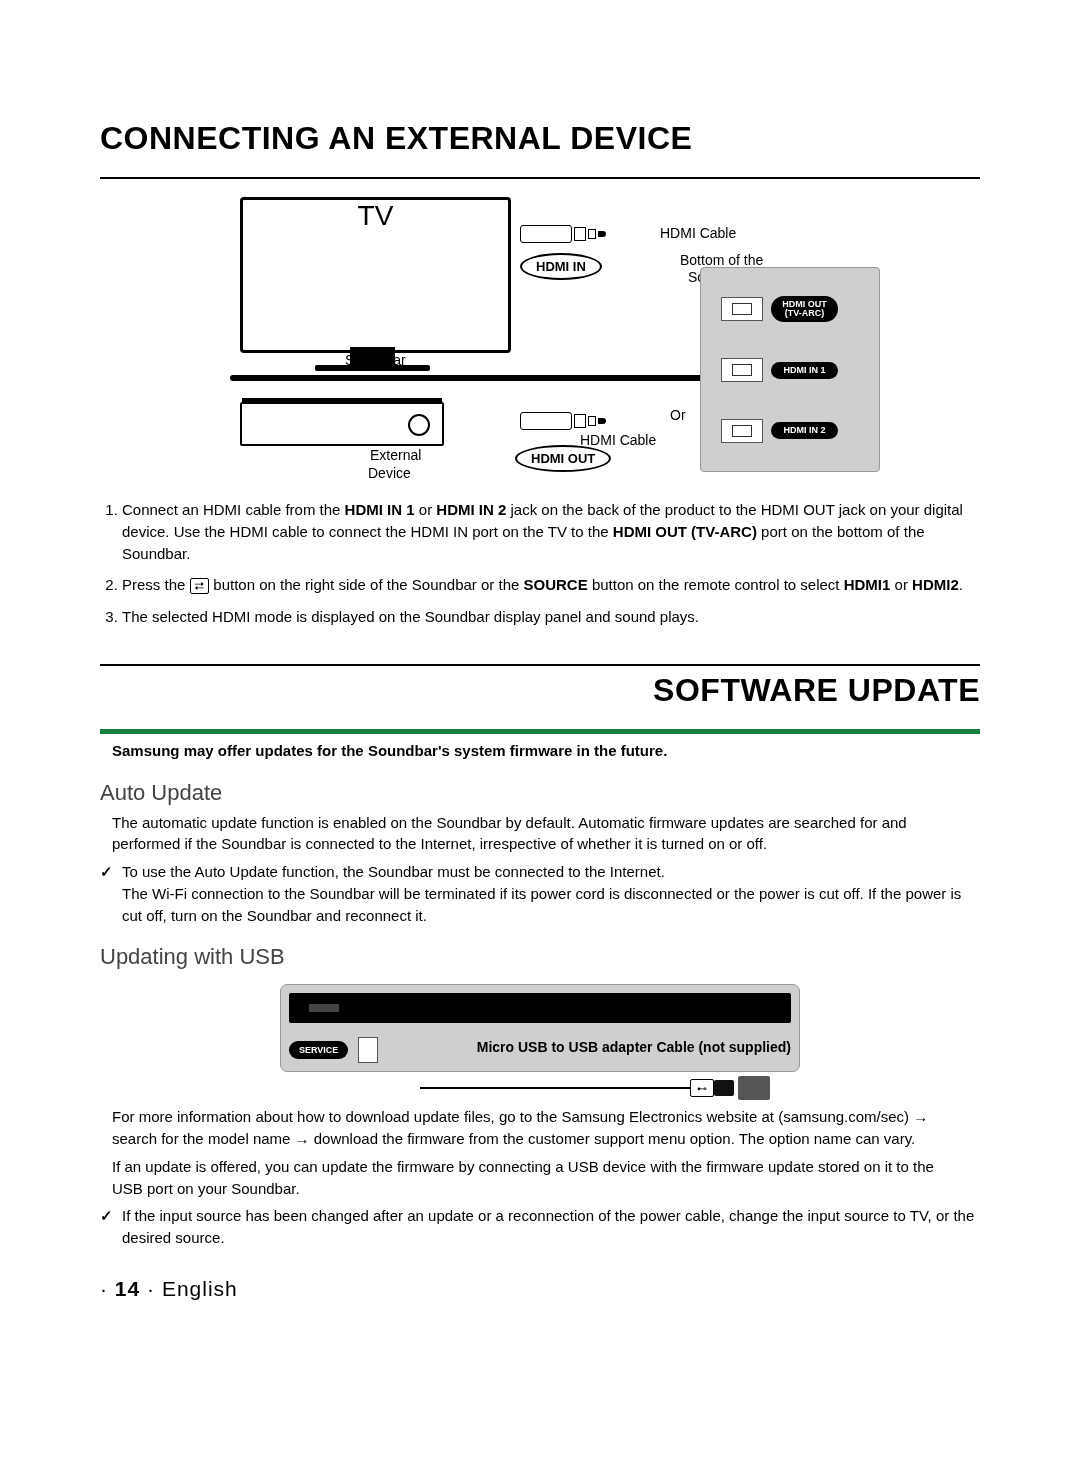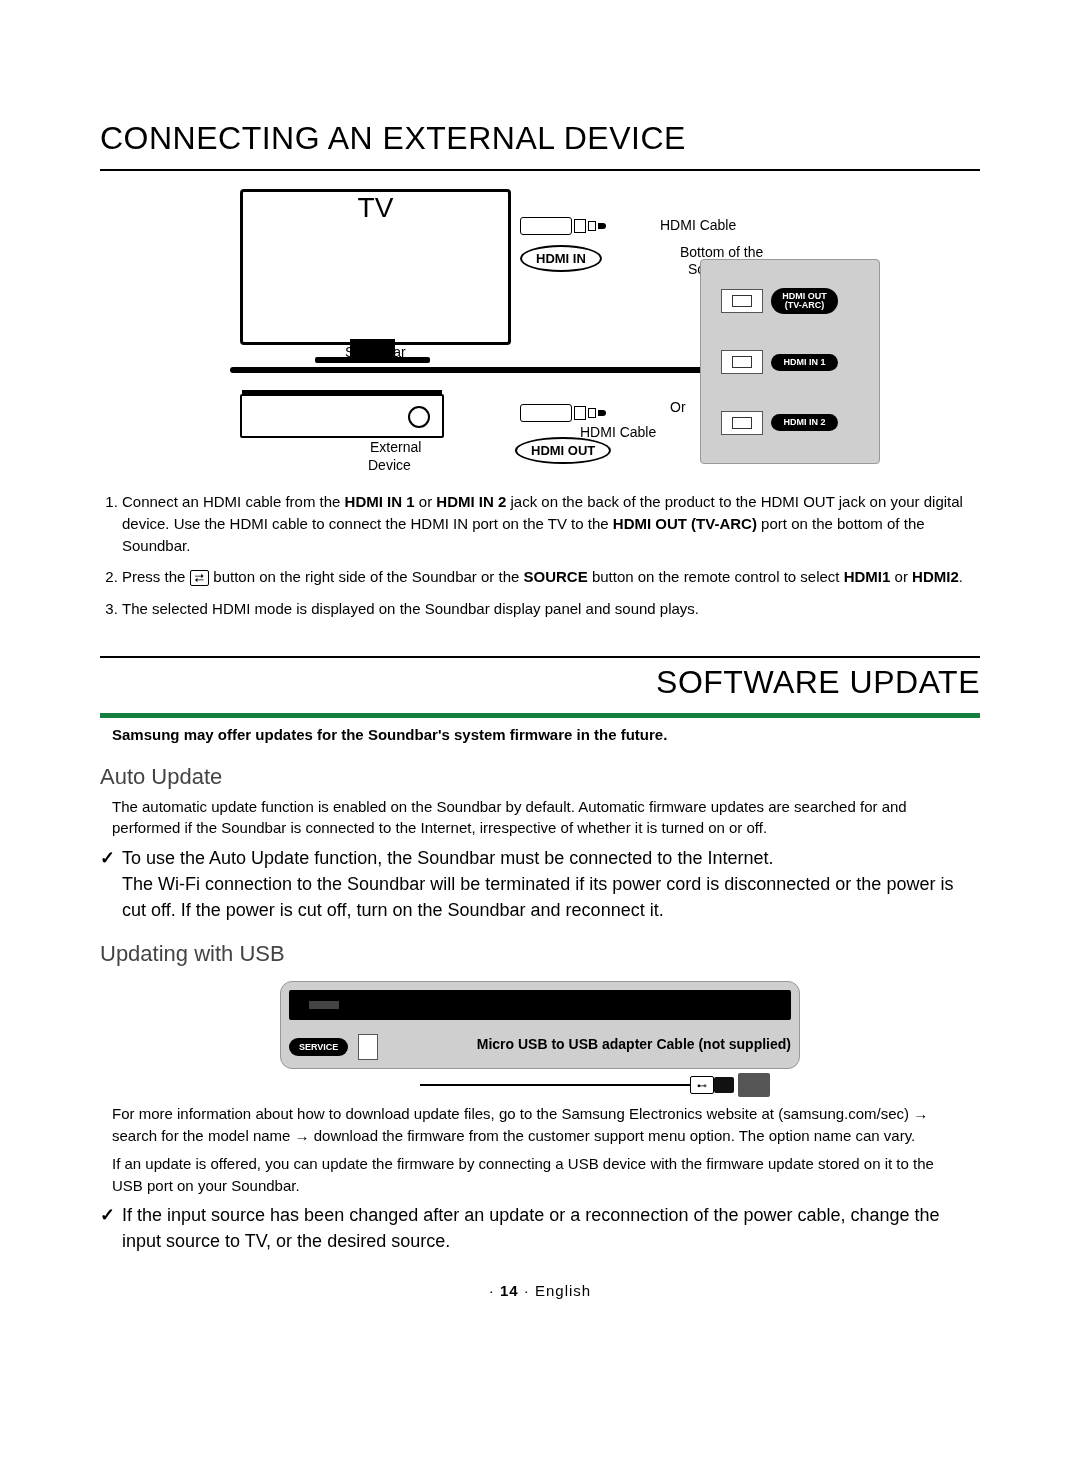--- a/index.html
+++ b/index.html
@@ -10,25 +10,25 @@
     color: #000;
     width: 1080px;
     height: 1479px;
     box-sizing: border-box;
   }
   .page {
     padding: 120px 100px 40px 100px;
   }
   h1.section-title {
     font-size: 32px;
-    font-weight: 400;
+    font-weight: 700;
     letter-spacing: 0.5px;
     margin: 0 0 6px 0;
     border-bottom: 2px solid #000;
-    padding-bottom: 12px;
+    padding-bottom: 20px;
   }
   .diagram-placeholder {
     margin: 18px 0 12px 130px;
     width: 650px;
     position: relative;
     font-size: 14px;
   }
   .tv-box {
     position: absolute;
     left: 10px; top: 0;
@@ -75,44 +75,44 @@
 
   ol.steps{margin:10px 0 0 0;padding-left:22px;font-size:15px;line-height:1.45;}
   ol.steps li{margin-bottom:10px;}
   .bold{font-weight:700;}
 
   hr.thick{border:none;border-top:2px solid #000;margin:6px 0 0 0;}
   .double-rule{margin-top:36px;margin-bottom:6px;}
 
   h2.sub{font-size:22px;font-weight:500;margin:18px 0 6px 0;color:#444;}
   p.body{font-size:15px;line-height:1.45;margin:6px 12px;}
-  .check-list{list-style:none;margin:6px 0 0 0;padding-left:22px;font-size:18px;line-height:1.45;}
+  .check-list{list-style:none;margin:6px 0 0 0;padding-left:22px;font-size:15px;line-height:1.45;}
   .check-list li{position:relative;margin-bottom:6px;}
   .check-list li::before{content:"✓";position:absolute;left:-22px;top:0;font-weight:700;}
 
   .usb-diagram{
     display:flex;flex-direction:column;align-items:center;margin:14px 0 6px 0;
   }
   .sb-body{
-    width:520px;background:#cfcfcf;border:1px solid #999;border-radius:12px;padding:8px;box-sizing:border-box;
+    width:520px;background:#cfcfcf;border:1px solid #999;border-radius:7px;padding:8px;box-sizing:border-box;
   }
   .sb-screen{background:#000;height:30px;width:100%;border-radius:2px;display:flex;align-items:center;padding-left:20px;box-sizing:border-box;}
   .sb-screen .led{width:30px;height:8px;background:#444;}
   .sb-port-row{display:flex;align-items:center;gap:10px;margin-top:6px;}
   .sb-service-pill{background:#000;color:#fff;font-size:9px;font-weight:700;border-radius:14px;padding:4px 10px;}
   .sb-port{width:18px;height:24px;background:#fff;border:1px solid #555;}
   .usb-line{border-top:2px solid #000;width:270px;display:inline-block;vertical-align:middle;}
   .usb-stick{display:inline-flex;align-items:center;gap:4px;vertical-align:middle;}
   .usb-stick .cap{width:20px;height:16px;background:#111;border-radius:2px;}
   .usb-stick .body{width:32px;height:24px;background:#555;border-radius:2px;}
   .usb-icon{width:22px;height:16px;border:1.5px solid #000;border-radius:2px;display:inline-flex;align-items:center;justify-content:center;font-size:10px;}
 
   .arrow{display:inline-block;}
   .footer{
-    text-align:center;font-size:15px;letter-spacing:1px;margin-top:28px;
+    font-size:21px;letter-spacing:1px;margin-top:28px;
   }
   .source-icon{
     display:inline-block;border:1.5px solid #000;border-radius:2px;padding:0 4px;font-size:12px;line-height:14px;vertical-align:middle;
   }
 </style>
 </head>
 <body>
 
 <div class="page">
 

